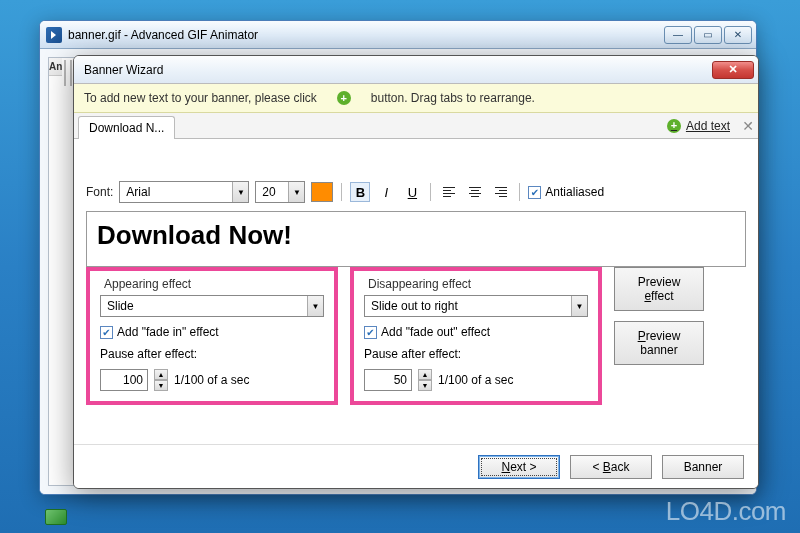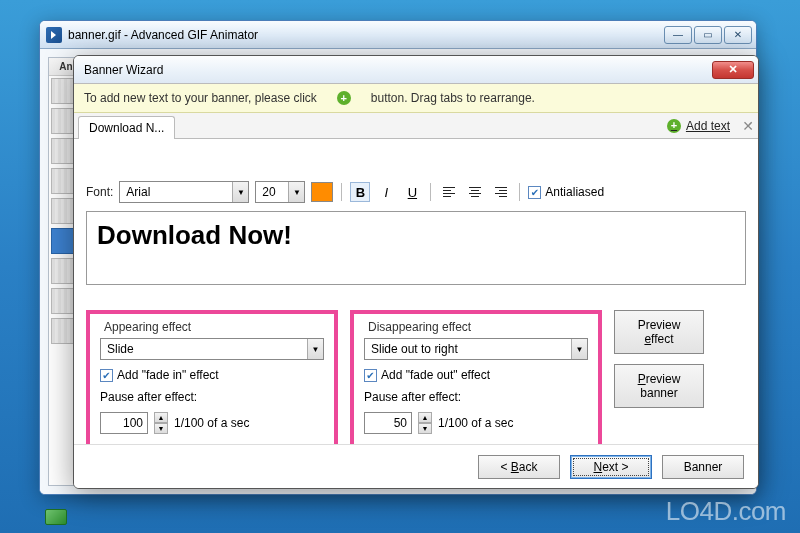--- a/index.html
+++ b/index.html
@@ -6,21 +6,21 @@
 body { width: 800px; height: 533px; overflow: hidden; background: linear-gradient(180deg, #3a9dd8 0%, #2a80c5 50%, #1f6eb3 100%); position: relative; }
 
 .main-window { position: absolute; left: 39px; top: 20px; width: 718px; height: 475px; background: #fff; border: 1px solid #4a7db8; border-radius: 6px; box-shadow: 0 4px 20px rgba(0,0,0,0.3); overflow: hidden; }
 .main-titlebar { height: 28px; background: linear-gradient(180deg, #f8fbfe 0%, #e1edf9 50%, #cfe0f2 100%); border-bottom: 1px solid #8ba8c6; display: flex; align-items: center; padding: 0 4px 0 6px; font-size: 12px; color: #000; }
 .main-titlebar .app-icon { width: 16px; height: 16px; background: linear-gradient(135deg, #2c6bb3, #1a4f8f); border-radius: 2px; margin-right: 6px; position: relative; }
 .main-titlebar .app-icon::after { content: ""; position: absolute; left: 5px; top: 4px; border-left: 5px solid #fff; border-top: 4px solid transparent; border-bottom: 4px solid transparent; }
 .main-titlebar .title-text { flex: 1; }
 .win-btns { display: flex; gap: 2px; }
 .win-btn { width: 28px; height: 18px; border: 1px solid #6a8fb3; border-radius: 3px; background: linear-gradient(180deg, #f3f8fd, #d2e3f3); display: flex; align-items: center; justify-content: center; font-size: 10px; color: #2a4d6f; cursor: pointer; }
 .main-body { padding: 8px; height: calc(100% - 28px); background: #f4f8fc; display: flex; gap: 6px; }
-.left-strip { width: 36px; height: 100%; background: #fff; border: 1px solid #b6c0cc; display: flex; flex-direction: column; }
+.left-strip { width: 36px; height: 100%; background: #fff; border: 1px solid #b6c0cc; display: flex; flex-direction: row; }
 .left-strip .hdr { height: 18px; background: linear-gradient(#f6f6f6,#ebebeb); border-bottom:1px solid #ccc; font-size:10px; text-align:center; line-height:18px; color:#333; font-weight:bold;}
 .frame { height: 26px; margin: 2px; background: repeating-linear-gradient(90deg,#e4e4e4 0 3px,#efefef 3px 6px); border:1px solid #bbb; }
 .frame.sel { background: #3d82d1; border-color:#2964a8; }
 .main-canvas-area { flex:1; background:#fff; border:1px solid #b6c0cc; }
 
 .dialog { position: absolute; left: 73px; top: 55px; width: 686px; height: 434px; background: #fff; border: 1px solid #555; border-radius: 6px; box-shadow: 0 6px 30px rgba(0,0,0,0.4); overflow: hidden; }
 .dlg-titlebar { height: 28px; background: linear-gradient(180deg, #fcfdfe 0%, #e9f1f9 60%, #dfe9f4 100%); border-bottom: 1px solid #bbb; display: flex; align-items: center; padding: 0 4px 0 10px; font-size: 12px; color: #000; }
 .dlg-titlebar .title-text { flex: 1; }
 .close-btn { width: 42px; height: 18px; background: linear-gradient(180deg, #f18e8b 0%, #d54f49 50%, #c43631 100%); border: 1px solid #9b2d28; border-radius: 3px; display:flex; align-items:center; justify-content:center; color:#fff; font-weight:bold; font-size:11px; cursor:pointer; }
 
@@ -38,21 +38,21 @@
 .toolbar label { color:#222; }
 .combo { display:flex; align-items:center; border:1px solid #888; background:#fff; height:22px; }
 .combo .val { padding:0 6px; line-height:20px; }
 .combo .drop { width:16px; height:100%; background:linear-gradient(#f3f3f3,#dcdcdc); border-left:1px solid #aaa; display:flex; align-items:center; justify-content:center; font-size:8px; }
 .color-sw { width:22px; height:20px; border:1px solid #888; background:#ff8c00; }
 .tb-btn { width:20px; height:20px; border:1px solid transparent; display:flex; align-items:center; justify-content:center; font-size:13px; font-family: "Times New Roman", serif; cursor:pointer; }
 .tb-sep { width:1px; height:18px; background:#bbb; margin:0 2px; }
 .cb-wrap { display:flex; align-items:center; gap:4px; font-size:12px; }
 .cb { width:13px; height:13px; border:1px solid #5b87c0; background:#fff; display:flex; align-items:center; justify-content:center; font-size:10px; color:#2a6fb8; }
 
-.text-preview { border:1px solid #999; background:#fff; height:74px; padding:8px 10px; margin-bottom:25px; }
+.text-preview { border:1px solid #999; background:#fff; height:56px; padding:8px 10px; margin-bottom:0; }
 .text-preview .txt { font-family: Arial, sans-serif; font-weight:bold; font-size:26px; color:#000; }
 
 .effects-row { display:flex; gap:12px; }
 .fieldset { border:4px solid #ec4899; padding:14px 10px 10px 10px; font-size:12px; position:relative; }
 .fieldset .legend { position:relative; top:-8px; background:#fff; padding:0 4px; display:inline-block; color:#333; }
 .fieldset .content { margin-top:-4px; display:flex; flex-direction:column; gap:8px; }
 .effects-col { width:252px; }
 .btn-col { display:flex; flex-direction:column; gap:10px; width:90px; }
 .spin { display:flex; align-items:center; gap:6px; }
 .spin .num { width:48px; height:22px; border:1px solid #888; text-align:right; padding:0 4px; line-height:20px; background:#fff; }
@@ -241,26 +241,26 @@
           <span>Preview<br><span class="u-acc">e</span>ffect</span>
         </div>
         <div class="btn">
           <span><span class="u-acc">P</span>review<br>banner</span>
         </div>
       </div>
     </div>
   </div>
 
   <div class="dlg-footer">
+    <div class="foot-btn primary">
+        <span><span class="u-acc">N</span>ext &gt;</span>
+      </div>
     <div class="foot-btn">
         <span>&lt; <span class="u-acc">B</span>ack</span>
       </div>
-    <div class="foot-btn primary">
-        <span><span class="u-acc">N</span>ext &gt;</span>
-      </div>
     <div class="foot-btn">
         <span>Banner</span>
       </div>
   </div>
 </div>
 
 <div class="taskbar-icon"></div>
 <div class="watermark">LO4D.com</div>
 
 </body></html>

